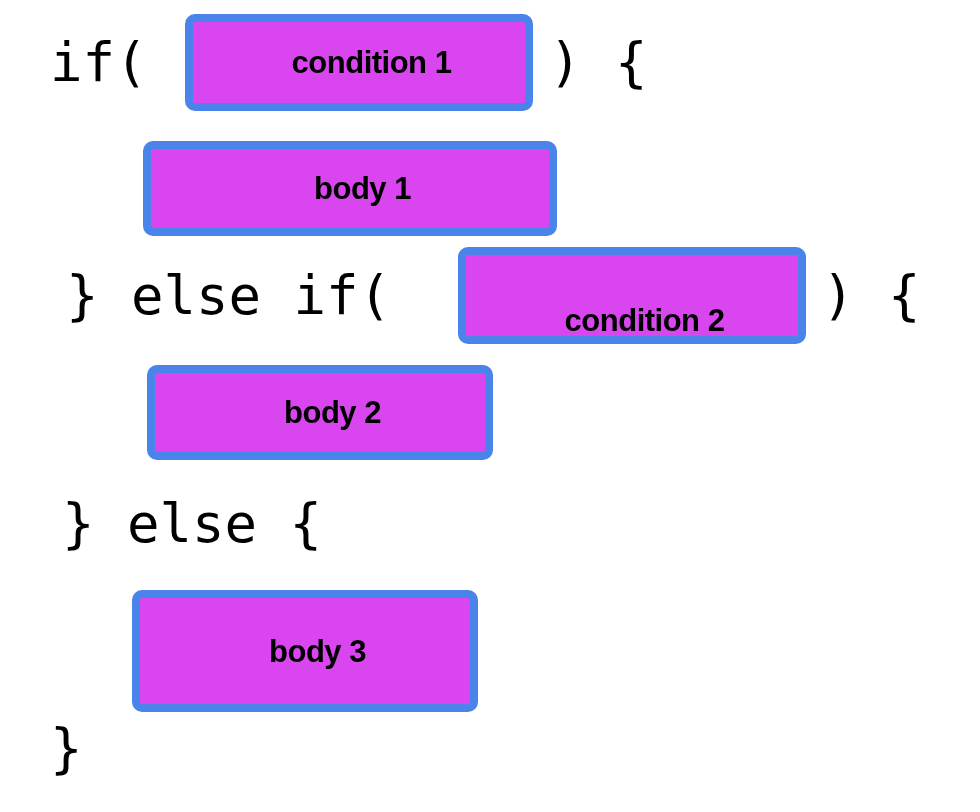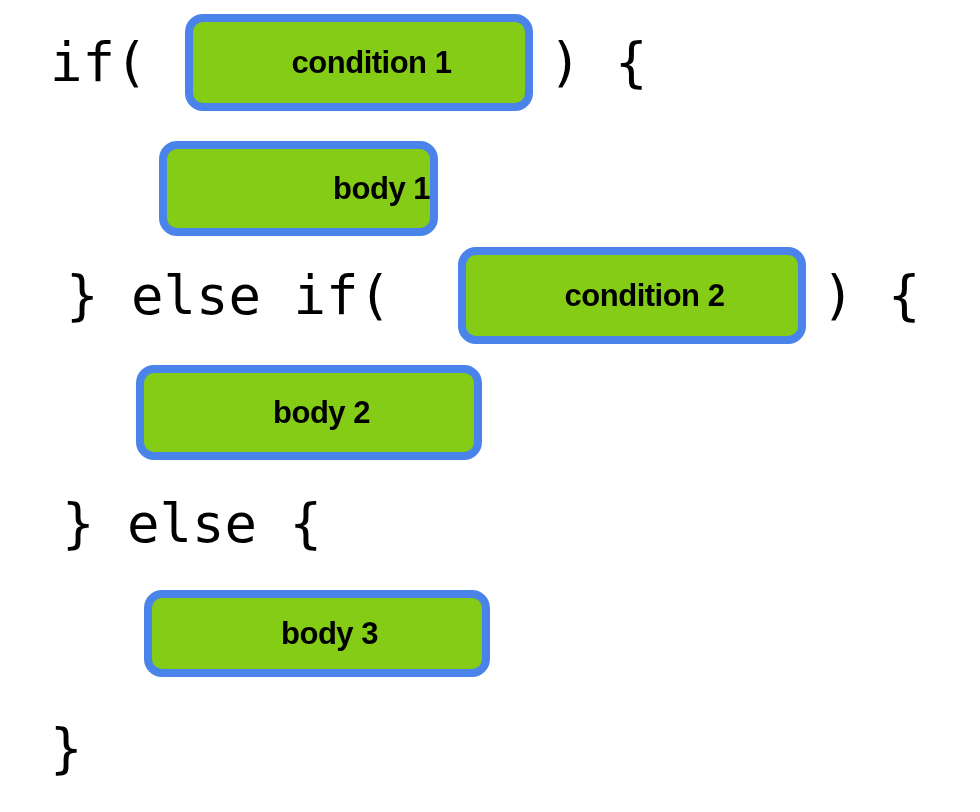--- a/index.html
+++ b/index.html
@@ -34,22 +34,22 @@
     white-space: pre;
     font-weight: 400;
     text-align: center;
   }
 
   
   .slot {
     position: absolute;
     box-sizing: border-box;
     border: 8px solid #4a84eb;
-    border-radius: 18px;
-    background: #84cc16;
+    border-radius: 10px;
+    background: #d946ef;
     display: flex;
     align-items: center;
     justify-content: center;
     padding-left: 25px;
   }
   .slot-label {
     font-family: "Liberation Sans", "DejaVu Sans", sans-serif;
     font-weight: 700;
     font-size: 31px;
     letter-spacing: -0.5px;
@@ -70,39 +70,39 @@
   <span class="code-token" style="left:50px; top:36px;">if(</span>
 
   <div class="slot" style="left:185px; top:14px; width:348px; height:97px;">
     <span class="slot-label">condition 1</span>
   </div>
 
   <span class="code-token" style="left:549px; top:36px;">)</span>
 
   <span class="code-token" style="left:615px; top:36px;">{</span>
 
-  <div class="slot" style="left:159px; top:141px; width:279px; height:95px;justify-content:flex-end;">
+  <div class="slot" style="left:143px; top:141px; width:414px; height:95px;">
     <span class="slot-label">body 1</span>
   </div>
 
   <span class="code-token" style="left:66px; top:269px;">} else if(</span>
 
-  <div class="slot" style="left:458px; top:247px; width:348px; height:97px;">
+  <div class="slot" style="left:458px; top:247px; width:348px; height:97px;align-items:flex-end;">
     <span class="slot-label wide">condition 2</span>
   </div>
 
   <span class="code-token" style="left:822px; top:269px;">)</span>
 
   <span class="code-token" style="left:888px; top:269px;">{</span>
 
-  <div class="slot" style="left:136px; top:365px; width:346px; height:95px;justify-content:center;">
+  <div class="slot" style="left:147px; top:365px; width:346px; height:95px;justify-content:center;">
     <span class="slot-label">body 2</span>
   </div>
 
   <span class="code-token" style="left:62px; top:497px;">} else {</span>
 
-  <div class="slot" style="left:132px; top:590px; width:346px; height:87px;margin-left:12px;">
+  <div class="slot" style="left:132px; top:590px; width:346px; height:122px;">
     <span class="slot-label">body 3</span>
   </div>
 
   <span class="code-token" style="left:50px; top:722px;">}</span>
 
 </div>
 
 </body></html>

